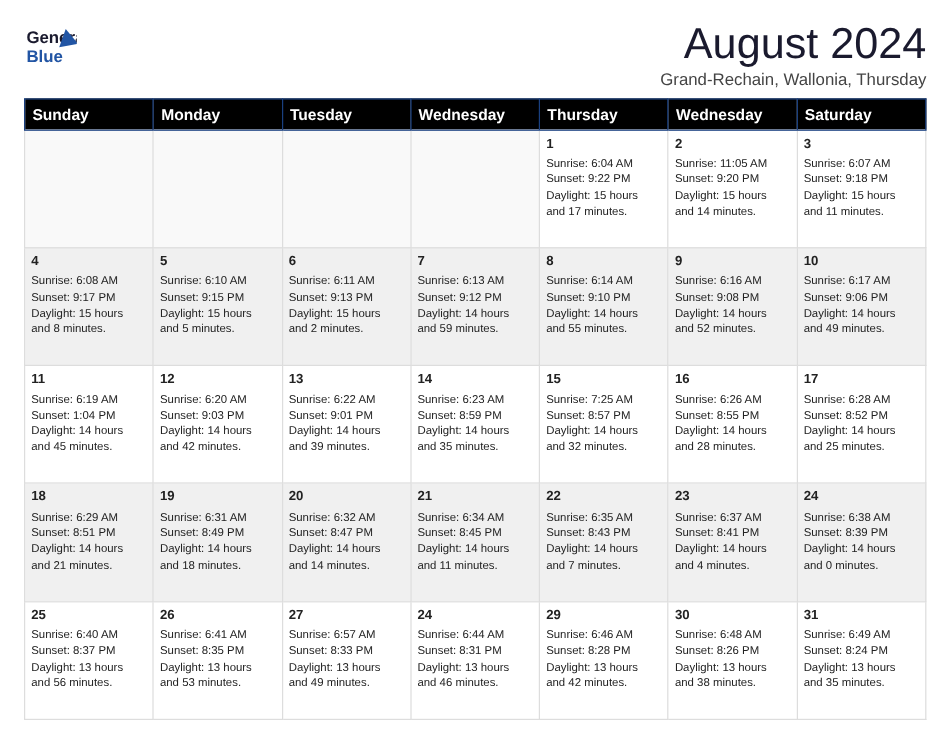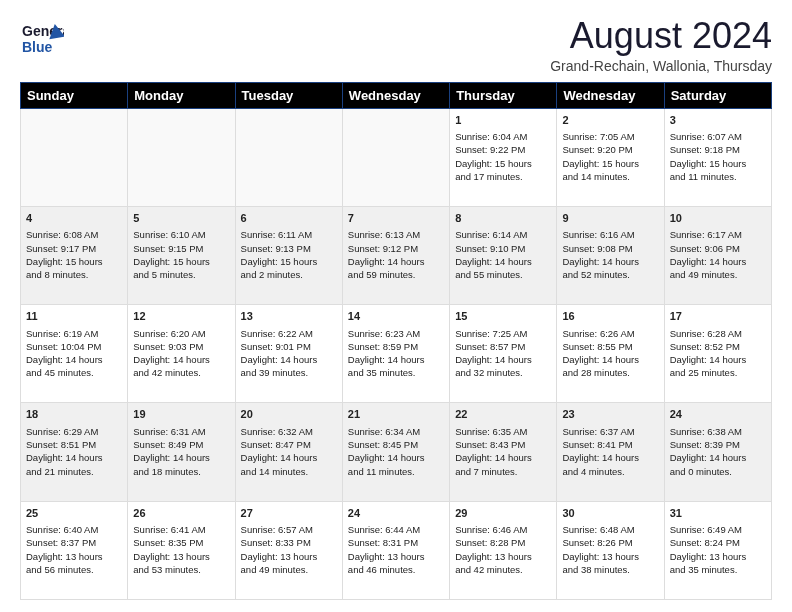--- a/index.html
+++ b/index.html
@@ -116,34 +116,34 @@
         <th>Saturday</th>
       </tr>
     </thead>
     <tbody id="calendar-body">
     <tr class="row-white">
           <td class="empty"></td>
           <td class="empty"></td>
           <td class="empty"></td>
           <td class="empty"></td>
           <td><span class="day-num">1</span><span>Sunrise: 6:04 AM</span><br><span>Sunset: 9:22 PM</span><br><span>Daylight: 15 hours</span><br><span>and 17 minutes.</span></td>
-          <td><span class="day-num">2</span><span>Sunrise: 7:05 AM</span><br><span>Sunset: 9:20 PM</span><br><span>Daylight: 15 hours</span><br><span>and 14 minutes.</span></td>
+          <td><span class="day-num">2</span><span>Sunrise: 11:05 AM</span><br><span>Sunset: 9:20 PM</span><br><span>Daylight: 15 hours</span><br><span>and 14 minutes.</span></td>
           <td><span class="day-num">3</span><span>Sunrise: 6:07 AM</span><br><span>Sunset: 9:18 PM</span><br><span>Daylight: 15 hours</span><br><span>and 11 minutes.</span></td>
         </tr>
         <tr class="row-shaded">
           <td><span class="day-num">4</span><span>Sunrise: 6:08 AM</span><br><span>Sunset: 9:17 PM</span><br><span>Daylight: 15 hours</span><br><span>and 8 minutes.</span></td>
           <td><span class="day-num">5</span><span>Sunrise: 6:10 AM</span><br><span>Sunset: 9:15 PM</span><br><span>Daylight: 15 hours</span><br><span>and 5 minutes.</span></td>
           <td><span class="day-num">6</span><span>Sunrise: 6:11 AM</span><br><span>Sunset: 9:13 PM</span><br><span>Daylight: 15 hours</span><br><span>and 2 minutes.</span></td>
           <td><span class="day-num">7</span><span>Sunrise: 6:13 AM</span><br><span>Sunset: 9:12 PM</span><br><span>Daylight: 14 hours</span><br><span>and 59 minutes.</span></td>
           <td><span class="day-num">8</span><span>Sunrise: 6:14 AM</span><br><span>Sunset: 9:10 PM</span><br><span>Daylight: 14 hours</span><br><span>and 55 minutes.</span></td>
           <td><span class="day-num">9</span><span>Sunrise: 6:16 AM</span><br><span>Sunset: 9:08 PM</span><br><span>Daylight: 14 hours</span><br><span>and 52 minutes.</span></td>
           <td><span class="day-num">10</span><span>Sunrise: 6:17 AM</span><br><span>Sunset: 9:06 PM</span><br><span>Daylight: 14 hours</span><br><span>and 49 minutes.</span></td>
         </tr>
         <tr class="row-white">
-          <td><span class="day-num">11</span><span>Sunrise: 6:19 AM</span><br><span>Sunset: 10:04 PM</span><br><span>Daylight: 14 hours</span><br><span>and 45 minutes.</span></td>
+          <td><span class="day-num">11</span><span>Sunrise: 6:19 AM</span><br><span>Sunset: 1:04 PM</span><br><span>Daylight: 14 hours</span><br><span>and 45 minutes.</span></td>
           <td><span class="day-num">12</span><span>Sunrise: 6:20 AM</span><br><span>Sunset: 9:03 PM</span><br><span>Daylight: 14 hours</span><br><span>and 42 minutes.</span></td>
           <td><span class="day-num">13</span><span>Sunrise: 6:22 AM</span><br><span>Sunset: 9:01 PM</span><br><span>Daylight: 14 hours</span><br><span>and 39 minutes.</span></td>
           <td><span class="day-num">14</span><span>Sunrise: 6:23 AM</span><br><span>Sunset: 8:59 PM</span><br><span>Daylight: 14 hours</span><br><span>and 35 minutes.</span></td>
           <td><span class="day-num">15</span><span>Sunrise: 7:25 AM</span><br><span>Sunset: 8:57 PM</span><br><span>Daylight: 14 hours</span><br><span>and 32 minutes.</span></td>
           <td><span class="day-num">16</span><span>Sunrise: 6:26 AM</span><br><span>Sunset: 8:55 PM</span><br><span>Daylight: 14 hours</span><br><span>and 28 minutes.</span></td>
           <td><span class="day-num">17</span><span>Sunrise: 6:28 AM</span><br><span>Sunset: 8:52 PM</span><br><span>Daylight: 14 hours</span><br><span>and 25 minutes.</span></td>
         </tr>
         <tr class="row-shaded">
           <td><span class="day-num">18</span><span>Sunrise: 6:29 AM</span><br><span>Sunset: 8:51 PM</span><br><span>Daylight: 14 hours</span><br><span>and 21 minutes.</span></td>
           <td><span class="day-num">19</span><span>Sunrise: 6:31 AM</span><br><span>Sunset: 8:49 PM</span><br><span>Daylight: 14 hours</span><br><span>and 18 minutes.</span></td>

